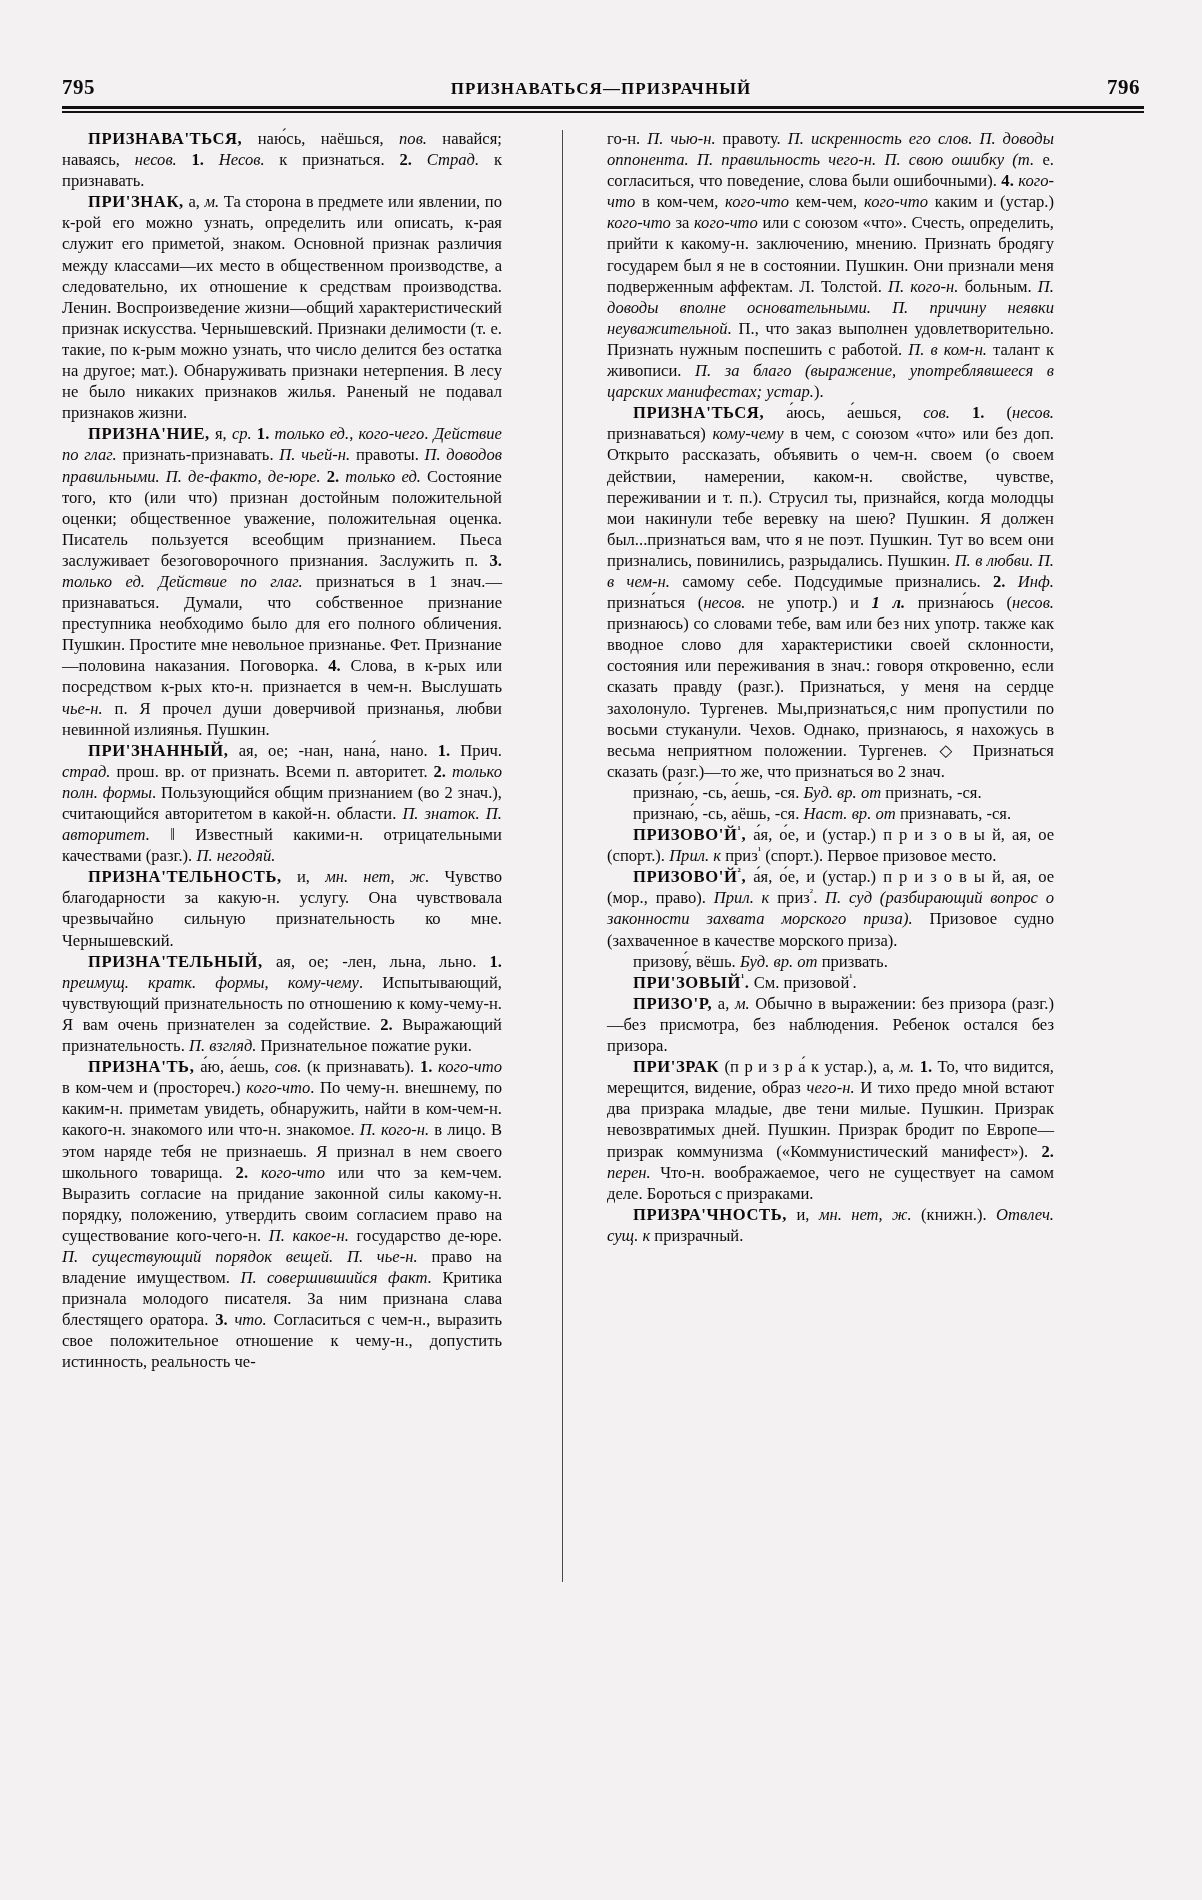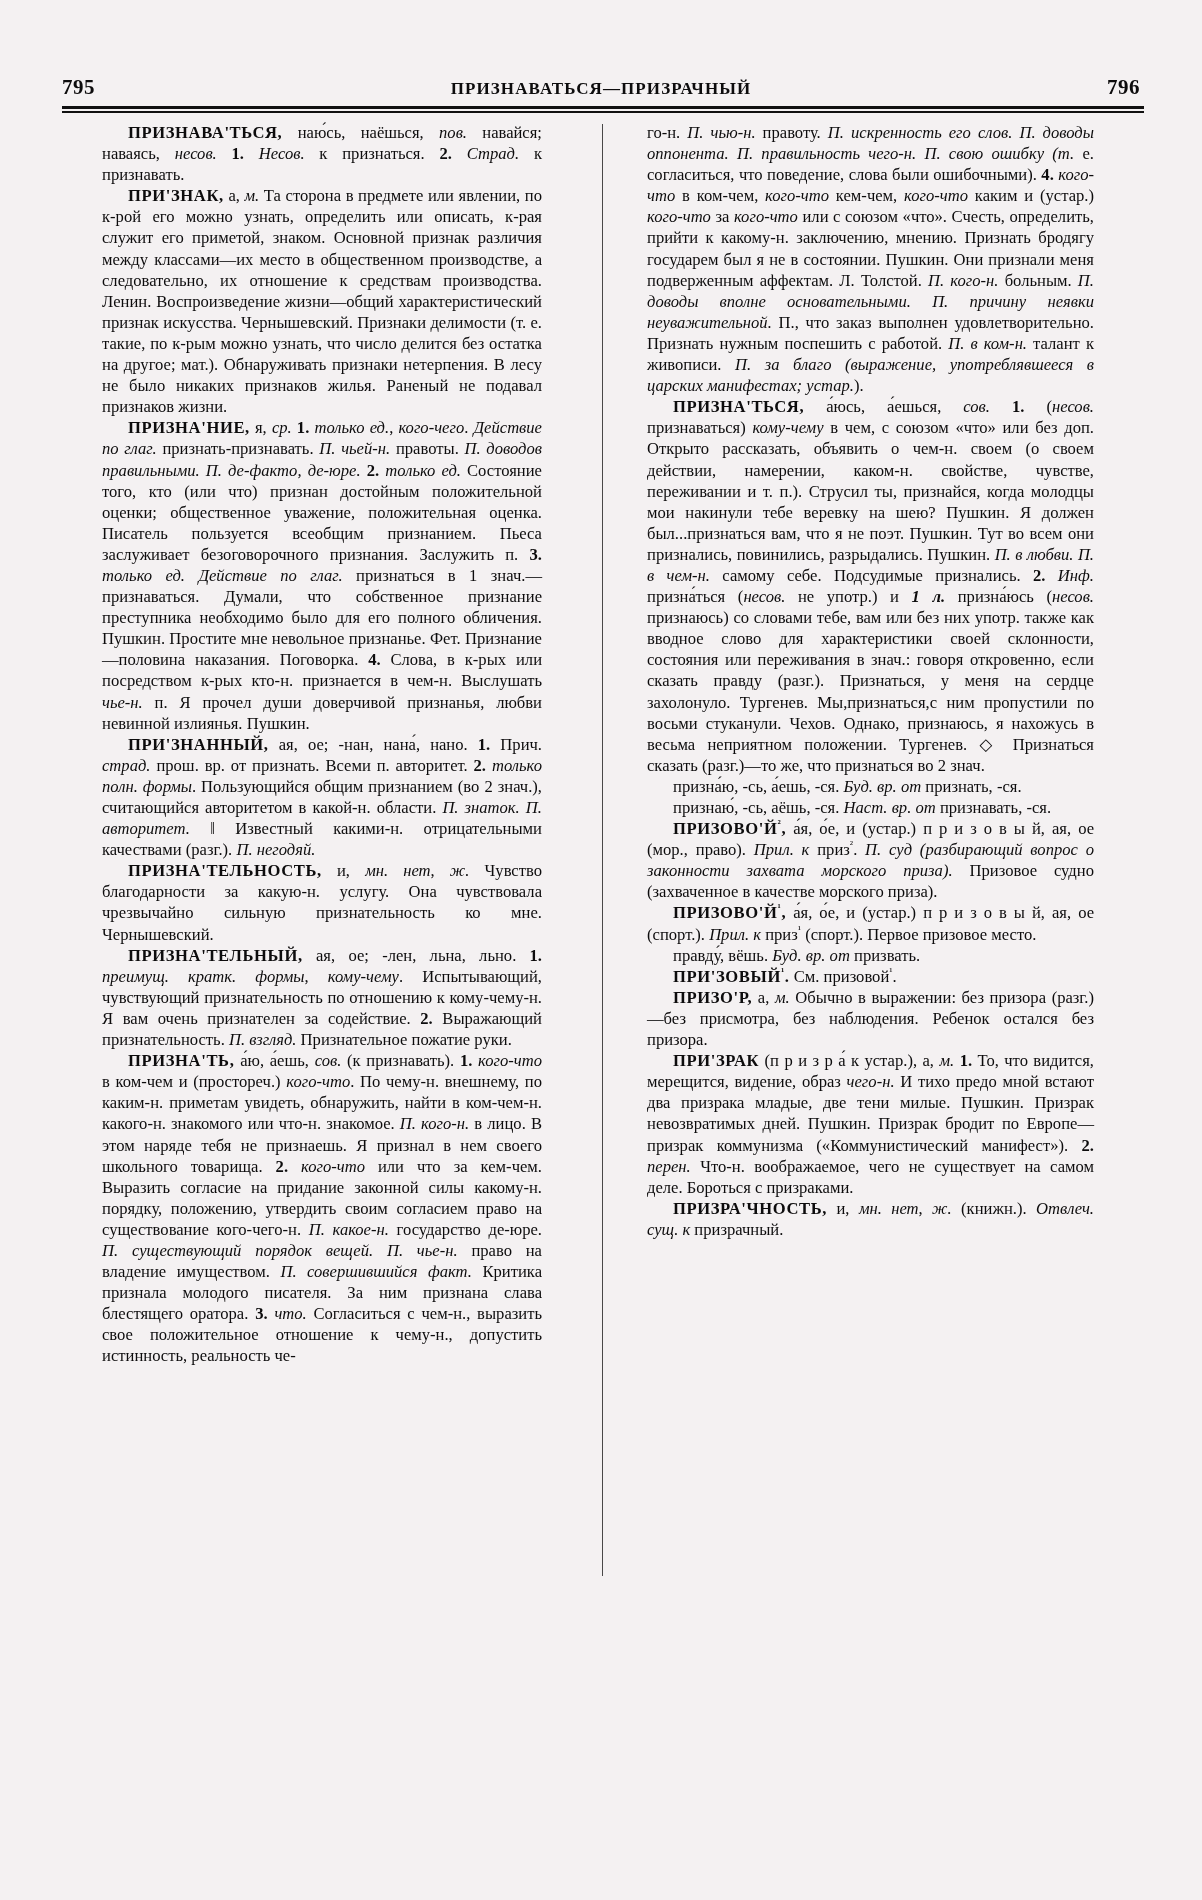--- a/index.html
+++ b/index.html
@@ -51,24 +51,23 @@
     left:62px; right:58px; top:106px;
     height:8px;
   }
   .rules .r1{height:3px;background:#111;width:100%;}
   .rules .r2{height:2px;background:#111;width:100%;margin-top:2px;}
 
   
   .cols{
     position:absolute;
     left:62px;
-    top:122px;
+    top:128px;
     width:1082px;
     height:1740px;
-    margin-left:40px;
   }
   .col{
     position:absolute;
     top:0;
     width:440px;
     font-size:16.6px;
     line-height:21.1px;
     text-align:justify;
     text-justify:inter-word;
     hyphens:manual;
@@ -131,23 +130,23 @@
         <p class="entry"><span class="hw">ПРИ'ЗНАННЫЙ,</span> <span>ая, ое; -нан, нана́, нано. <b>1.</b> Прич. <i>страд.</i> прош. вр. от признать. Всеми п. авторитет. <b>2.</b> <i>только полн. формы</i>. Пользующийся общим признанием (во 2 знач.), считающийся авторитетом в какой-н. области. <i>П. знаток.</i> <i>П. авторитет.</i> ‖ Известный какими-н. отрицательными качествами (разг.). <i>П. негодяй.</i></span></p>
         <p class="entry"><span class="hw">ПРИЗНА'ТЕЛЬНОСТЬ,</span> <span>и, <i>мн. нет</i>, <i>ж.</i> Чувство благодарности за какую-н. услугу. Она чувствовала чрезвычайно сильную признательность ко мне. Чернышевский.</span></p>
         <p class="entry"><span class="hw">ПРИЗНА'ТЕЛЬНЫЙ,</span> <span>ая, ое; -лен, льна, льно. <b>1.</b> <i>преимущ. кратк. формы</i>, <i>кому-чему</i>. Испытывающий, чувствующий признательность по отношению к кому-чему-н. Я вам очень признателен за содействие. <b>2.</b> Выражающий признательность. <i>П. взгляд.</i> Признательное пожатие руки.</span></p>
         <p class="entry"><span class="hw">ПРИЗНА'ТЬ,</span> <span>а́ю, а́ешь, <i>сов.</i> (к признавать). <b>1.</b> <i>кого-что</i> в ком-чем и (простореч.) <i>кого-что</i>. По чему-н. внешнему, по каким-н. приметам увидеть, обнаружить, найти в ком-чем-н. какого-н. знакомого или что-н. знакомое. <i>П. кого-н.</i> в лицо. В этом наряде тебя не признаешь. Я признал в нем своего школьного товарища. <b>2.</b> <i>кого-что</i> или что за кем-чем. Выразить согласие на придание законной силы какому-н. порядку, положению, утвердить своим согласием право на существование кого-чего-н. <i>П. какое-н.</i> государство де-юре. <i>П. существующий порядок вещей.</i> <i>П. <i>чье-н.</i></i> право на владение имуществом. <i>П. совершившийся факт.</i> Критика признала молодого писателя. За ним признана слава блестящего оратора. <b>3.</b> <i>что.</i> Согласиться с чем-н., выразить свое положительное отношение к чему-н., допустить истинность, реальность че-</span></p>
       </div>
     <div class="col right" id="colR">
         <p class="cont"><span>го-н. <i>П. чью-н.</i> правоту. <i>П. искренность его слов.</i> <i>П. доводы оппонента.</i> <i>П. правильность <i>чего-н.</i></i> <i>П. свою ошибку (т.</i> е. согласиться, что поведение, слова были ошибочными). <b>4.</b> <i>кого-что</i> в ком-чем, <i>кого-что</i> кем-чем, <i>кого-что</i> каким и (устар.) <i>кого-что</i> за <i>кого-что</i> или с союзом «что». Счесть, определить, прийти к какому-н. заключению, мнению. Признать бродягу государем был я не в состоянии. Пушкин. Они признали меня подверженным аффектам. Л. Толстой. <i>П. кого-н.</i> больным. <i>П. доводы вполне основательными.</i> <i>П. причину неявки неуважительной.</i> П., что заказ выполнен удовлетворительно. Признать нужным поспешить с работой. <i>П. в ком-н.</i> талант к живописи. <i>П. за благо (выражение, употреблявшееся в царских манифестах; устар.</i>).</span></p>
         <p class="entry"><span class="hw">ПРИЗНА'ТЬСЯ,</span> <span>а́юсь, а́ешься, <i>сов.</i> <b>1.</b> (<i>несов.</i> признаваться) <i>кому-чему</i> в чем, с союзом «что» или без доп. Открыто рассказать, объявить о чем-н. своем (о своем действии, намерении, каком-н. свойстве, чувстве, переживании и т. п.). Струсил ты, признайся, когда молодцы мои накинули тебе веревку на шею? Пушкин. Я должен был...признаться вам, что я не поэт. Пушкин. Тут во всем они признались, повинились, разрыдались. Пушкин. <i>П. в любви.</i> <i>П. в чем-н.</i> самому себе. Подсудимые признались. <b>2.</b> <i>Инф.</i> призна́ться (<i>несов.</i> не употр.) и <b><i>1 л.</i></b> призна́юсь (<i>несов.</i> признаюсь) со словами тебе, вам или без них употр. также как вводное слово для характеристики своей склонности, состояния или переживания в знач.: говоря откровенно, если сказать правду (разг.). Признаться, у меня на сердце захолонуло. Тургенев. Мы,признаться,с ним пропустили по восьми стуканули. Чехов. Однако, признаюсь, я нахожусь в весьма неприятном положении. Тургенев. ◇ Признаться сказать (разг.)—то же, что признаться во 2 знач.</span></p>
         <p class="entry"><span class="hw2">призна́ю, -сь,</span> <span>а́ешь, -ся. <i>Буд. вр. от</i> признать, -ся.</span></p>
         <p class="entry"><span class="hw2">признаю́, -сь,</span> <span>аёшь, -ся. <i>Наст. вр. от</i> признавать, -ся.</span></p>
+        <p class="entry"><span class="hw">ПРИЗОВО'Й<sup>¹</sup>,</span> <span>а́я, о́е, и (устар.) п р и з о в ы й, ая, ое (спорт.). <i>Прил. к</i> приз<sup>¹</sup> (спорт.). Первое призовое место.</span></p>
         <p class="entry"><span class="hw">ПРИЗОВО'Й<sup>²</sup>,</span> <span>а́я, о́е, и (устар.) п р и з о в ы й, ая, ое (мор., право). <i>Прил. к</i> приз<sup>²</sup>. <i>П. суд (разбирающий вопрос о законности захвата морского приза).</i> Призовое судно (захваченное в качестве морского приза).</span></p>
-        <p class="entry"><span class="hw">ПРИЗОВО'Й<sup>¹</sup>,</span> <span>а́я, о́е, и (устар.) п р и з о в ы й, ая, ое (спорт.). <i>Прил. к</i> приз<sup>¹</sup> (спорт.). Первое призовое место.</span></p>
-        <p class="entry"><span class="hw2">правду́,</span> <span>вёшь. <i>Буд. вр. от</i> призвать.</span></p>
+        <p class="entry"><span class="hw2">призову́,</span> <span>вёшь. <i>Буд. вр. от</i> призвать.</span></p>
         <p class="entry"><span class="hw">ПРИ'ЗОВЫЙ<sup>¹</sup>.</span> <span>См. призовой<sup>¹</sup>.</span></p>
         <p class="entry"><span class="hw">ПРИЗО'Р,</span> <span>а, <i>м.</i> Обычно в выражении: без призора (разг.)—без присмотра, без наблюдения. Ребенок остался без призора.</span></p>
         <p class="entry"><span class="hw">ПРИ'ЗРАК</span> <span>(п р и з р а́ к устар.), а, <i>м.</i> <b>1.</b> То, что видится, мерещится, видение, образ <i>чего-н.</i> И тихо предо мной встают два призрака младые, две тени милые. Пушкин. Призрак невозвратимых дней. Пушкин. Призрак бродит по Европе—призрак коммунизма («Коммунистический манифест»). <b>2.</b> <i>перен.</i> Что-н. воображаемое, чего не существует на самом деле. Бороться с призраками.</span></p>
         <p class="entry"><span class="hw">ПРИЗРА'ЧНОСТЬ,</span> <span>и, <i>мн. нет</i>, <i>ж.</i> (книжн.). <i>Отвлеч. сущ. к</i> призрачный.</span></p>
       </div>
   </div>
 
 </div>
 
 </body></html>

